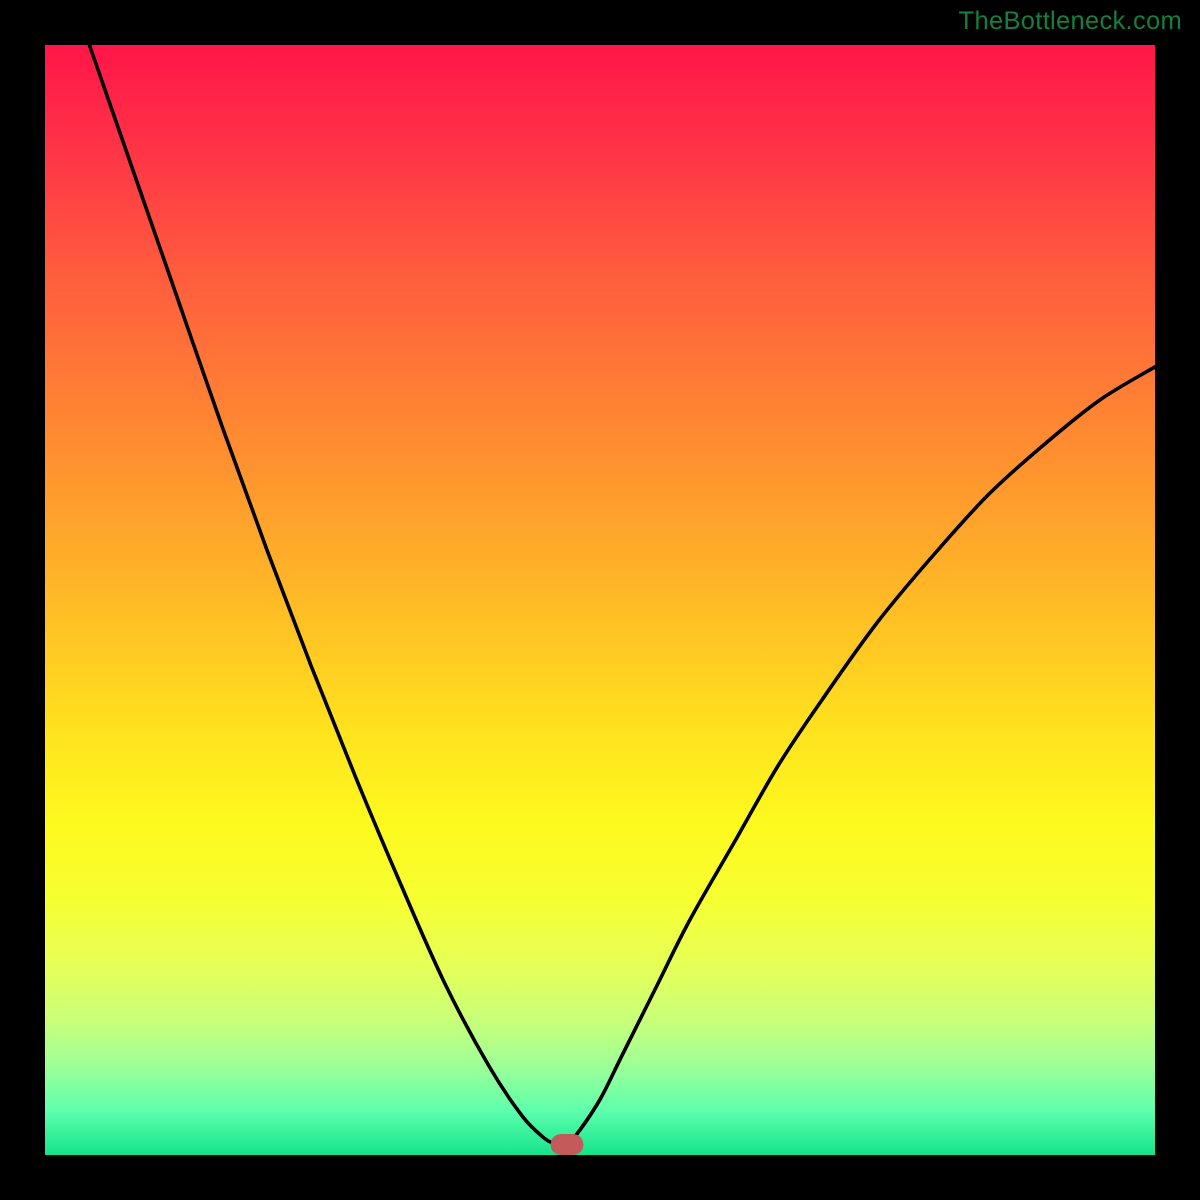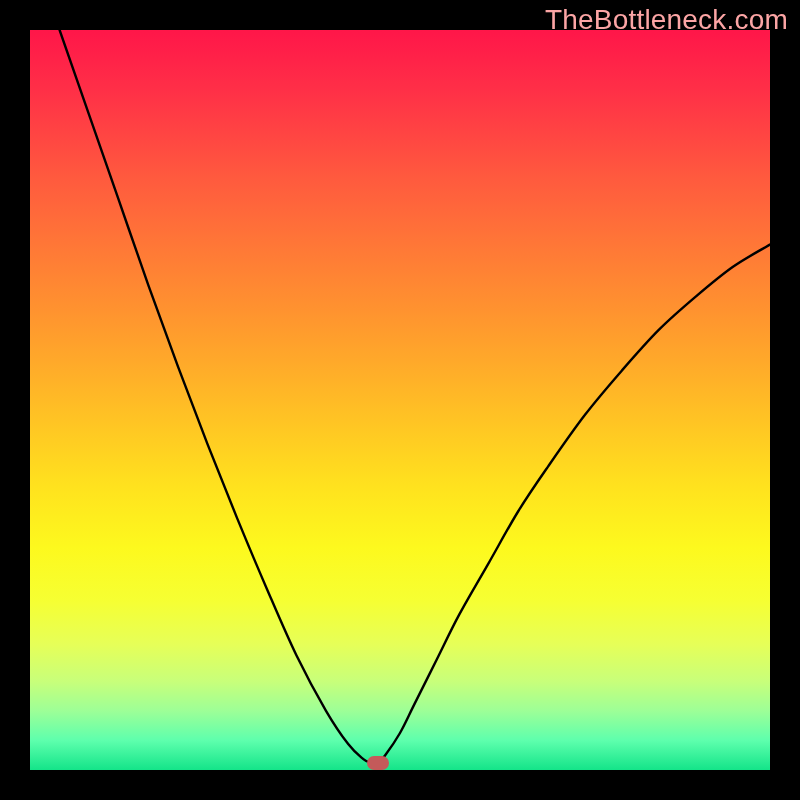--- a/index.html
+++ b/index.html
@@ -46,22 +46,22 @@
       #c8ff7a 88%,
       #9dff97 92%,
       #5effad 96%,
       #14e489 100%
     );
   }
   .watermark {
     position: absolute;
     top: 4px;
     right: 12px;
-    color: #fca5a5;
-    font-size: 28px;
+    color: #15803d;
+    font-size: 17px;
     letter-spacing: 0.2px;
     user-select: none;
   }
   .marker {
     position: absolute;
     width: 22px;
     height: 14px;
     background: #c45a5a;
     border-radius: 7px;
     transform: translate(-50%, -50%);

